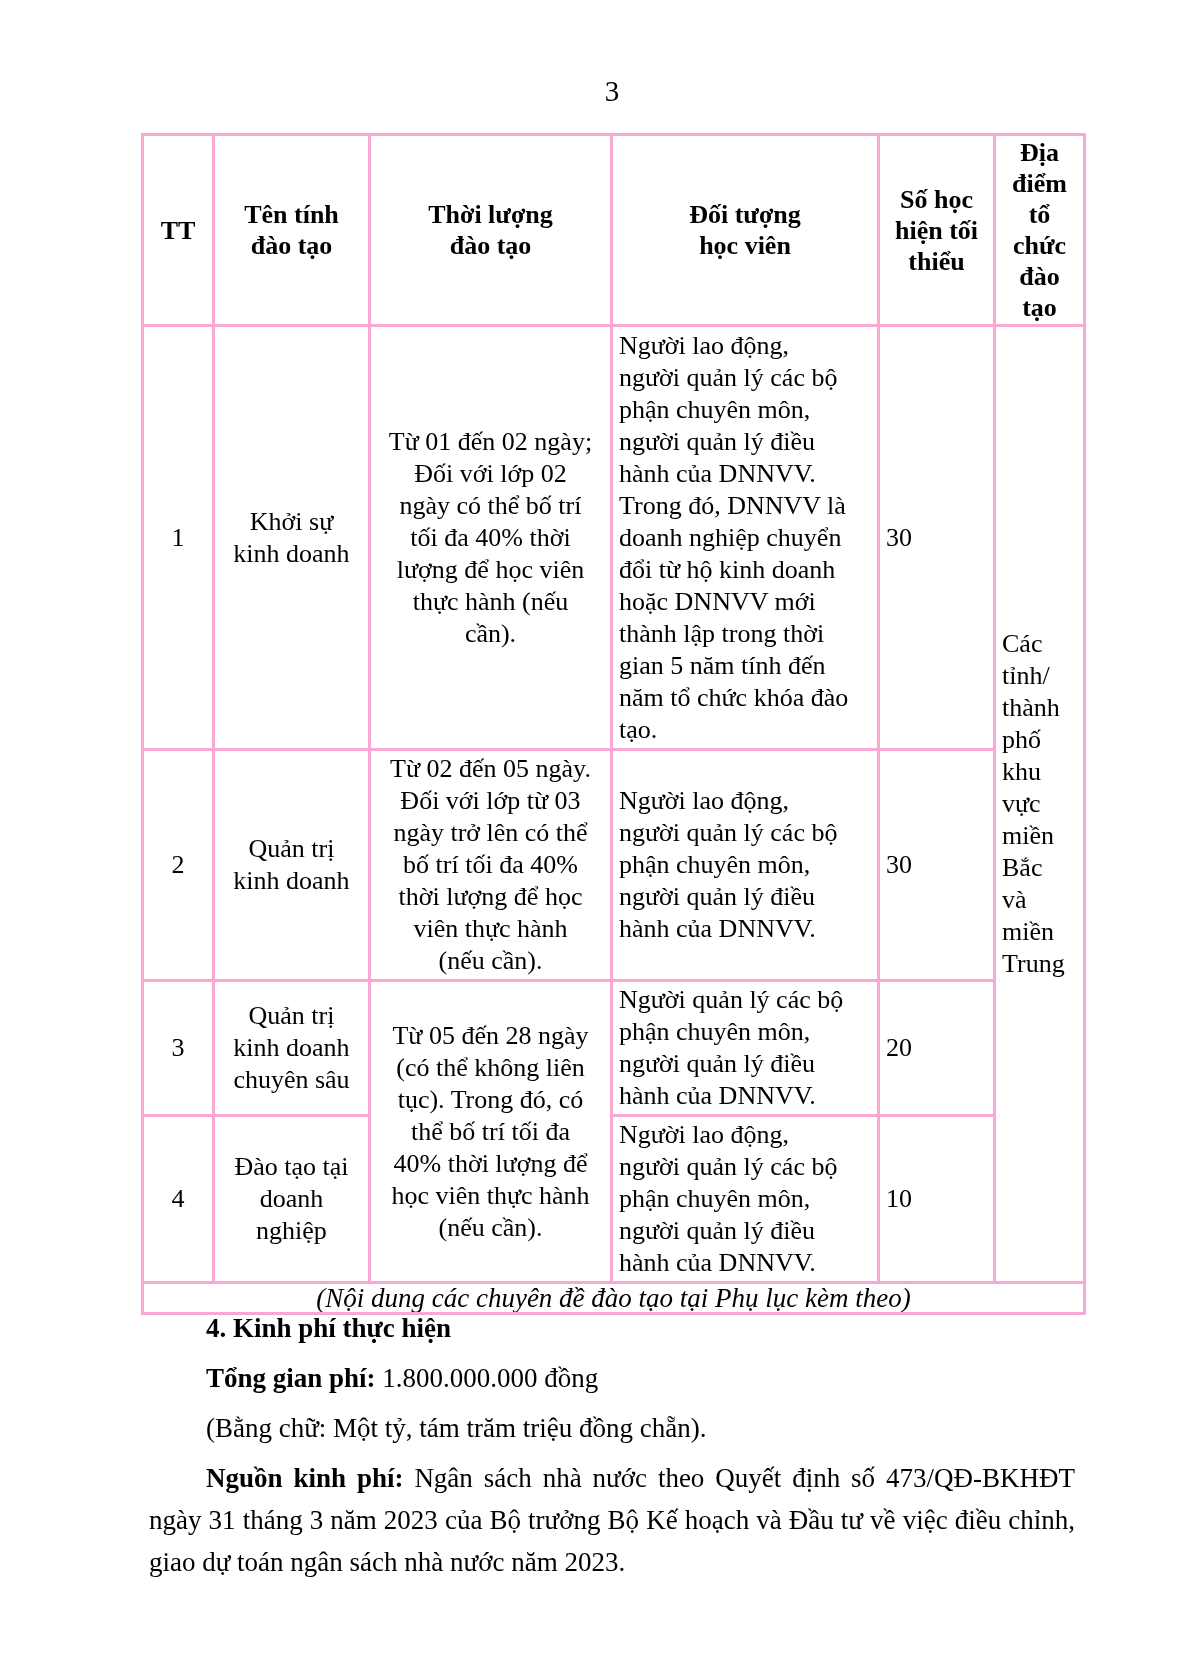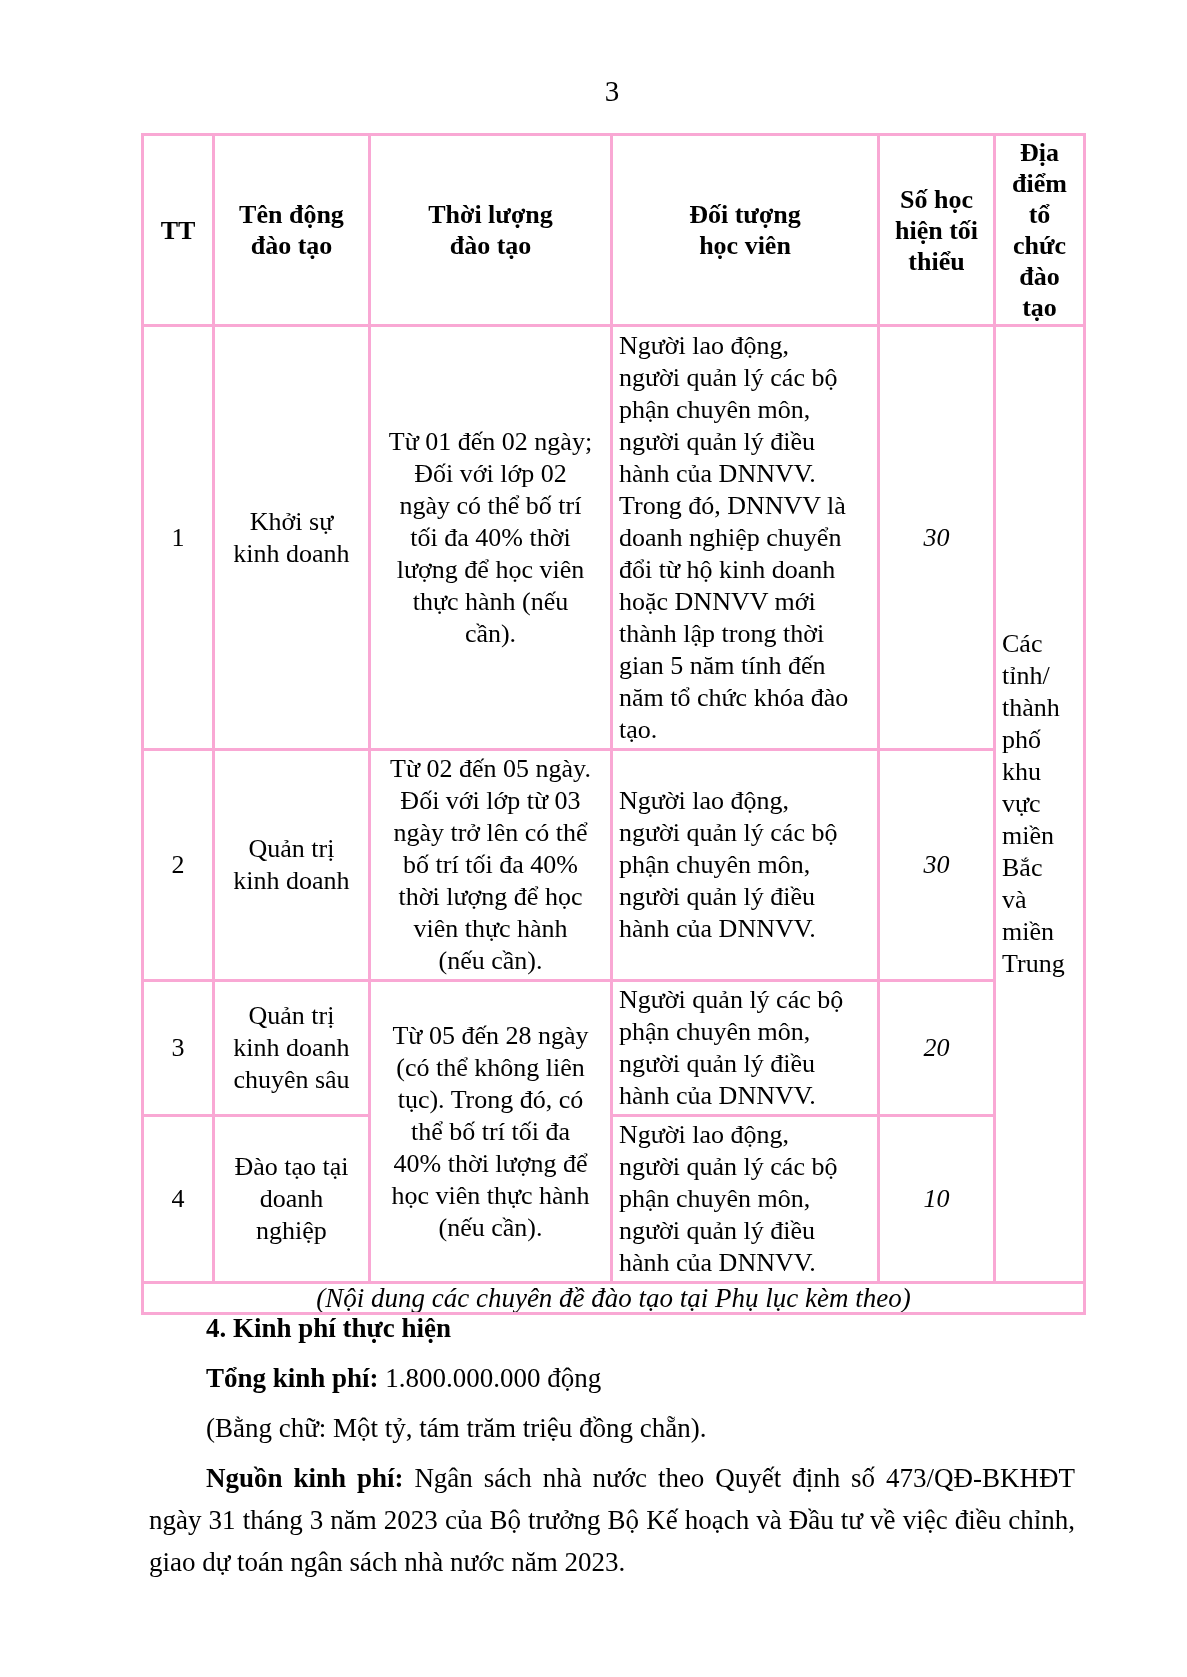--- a/index.html
+++ b/index.html
@@ -29,21 +29,21 @@
   tr.h-head { height: 187px; }
   tr.h-r1   { height: 424px; }
   tr.h-r2   { height: 225px; }
   tr.h-r3   { height: 130px; }
   tr.h-r4   { height: 158px; }
   tr.h-foot { height: 30px; }
   td.tt   { text-align: center; }
   td.name { text-align: center; padding: 2px 4px; }
   td.dur  { text-align: center; padding-left: 9px; }
   td.aud  { text-align: left; padding-left: 8px; }
-  td.num  { text-align: center; font-style: italic; }
+  td.num  { text-align: left; }
   td.loc  { text-align: left; padding: 2px 4px 120px 9px; }
   td.va-top { vertical-align: top; }
   tr.h-foot td {
     font-style: italic; text-align: center;
     font-size: 27px; line-height: 28px; padding: 0 0;
     white-space: nowrap;
   }
   .body-text {
     position: absolute; left: 141px; top: 1299px; width: 942px;
     font-size: 27px; line-height: 42px;
@@ -64,21 +64,21 @@
       <col style="width:71px">
       <col style="width:156px">
       <col style="width:242px">
       <col style="width:267px">
       <col style="width:116px">
       <col style="width:90px">
     </colgroup>
     <tbody>
       <tr class="h-head">
         <th>TT</th>
-        <th>Tên động
+        <th>Tên tính
 đào tạo</th>
         <th>Thời lượng
 đào tạo</th>
         <th>Đối tượng
 học viên</th>
         <th>Số học
 hiện tối
 thiểu</th>
         <th>Địa
 điểm
@@ -173,20 +173,20 @@
         <td class="num">10</td>
       </tr>
       <tr class="h-foot">
         <td colspan="6">(Nội dung các chuyên đề đào tạo tại Phụ lục kèm theo)</td>
       </tr>
     </tbody>
   </table>
 
   <div class="body-text">
     <p class="bold">4. Kinh phí thực hiện</p>
-    <p><span class="bold">Tổng kinh phí:</span>
-      <span>1.800.000.000 động</span></p>
+    <p><span class="bold">Tổng gian phí:</span>
+      <span>1.800.000.000 đồng</span></p>
     <p>(Bằng chữ: Một tỷ, tám trăm triệu đồng chẵn).</p>
     <p class="justify"><span class="bold">Nguồn kinh phí:</span>
       <span>Ngân sách nhà nước theo Quyết định số 473/QĐ-BKHĐT ngày 31 tháng 3 năm 2023 của Bộ trưởng Bộ Kế hoạch và Đầu tư về việc điều chỉnh, giao dự toán ngân sách nhà nước năm 2023.</span></p>
   </div>
 
 </div>
 
 </body></html>

